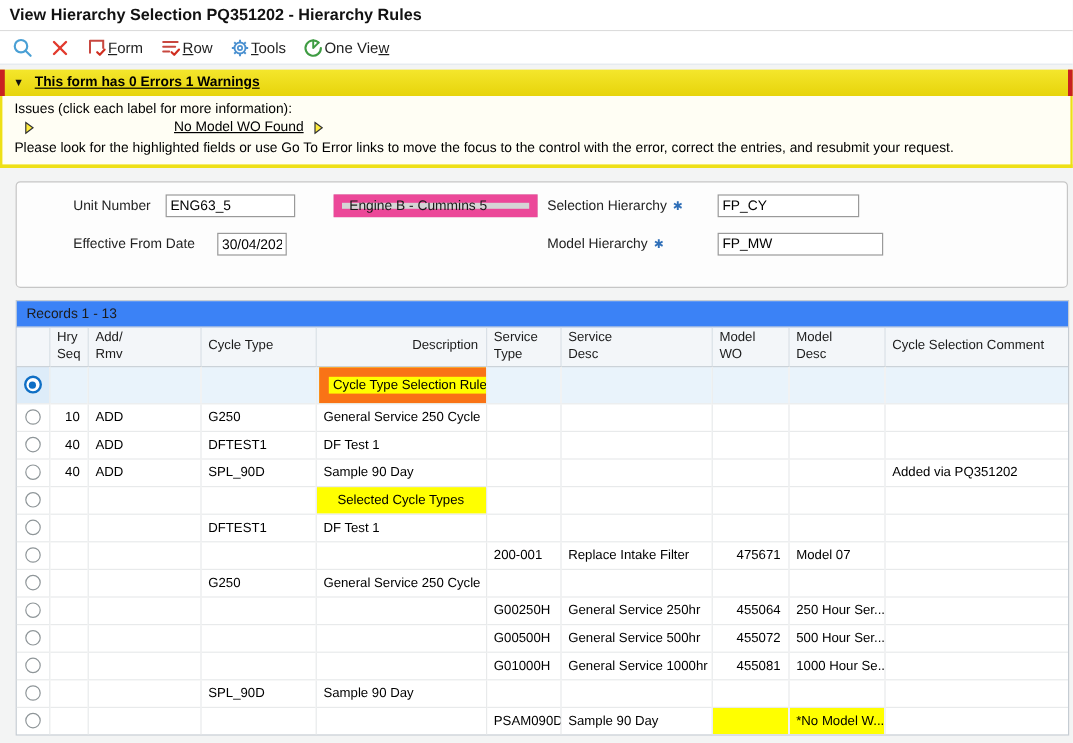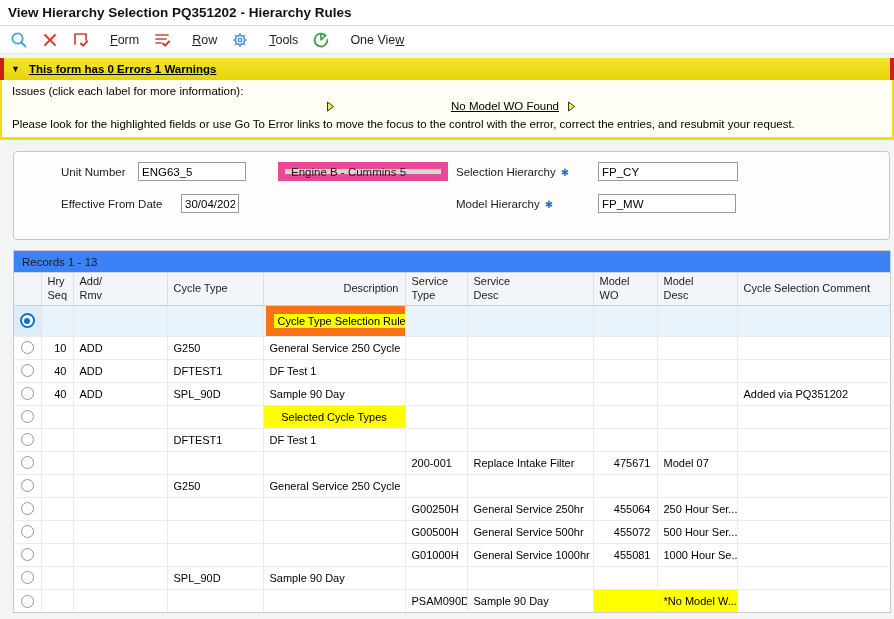--- a/index.html
+++ b/index.html
@@ -5,36 +5,36 @@
   * { box-sizing: border-box; margin: 0; padding: 0; }
   html,body { width:894px; height:619px; overflow:hidden; background:#f3f4f4;
     font-family:"Liberation Sans", sans-serif; color:#1a1a1a; }
   
   .titlebar { height:26px; background:#fff; border-bottom:1px solid #dcdcdc;
     display:flex; align-items:center; padding-left:8px; }
   .titlebar .title { font-size:13.5px; font-weight:bold; color:#121212; }
   
   .toolbar { height:28px; background:#fff; border-bottom:1px solid #e0e7ed;
     display:flex; align-items:center; padding-left:10px; }
-  .tb-item { display:flex; align-items:center; gap:20px; margin-right:14px; cursor:default; }
+  .tb-item { display:flex; align-items:center; gap:0; margin-right:14px; cursor:default; }
   .tb-label { font-size:12.5px; color:#1f1f1f; }
   .tb-label u { text-decoration:underline; }
   
   .warnpanel { margin-top:4px; }
   .warn-head { position:relative; height:22px; display:flex; align-items:center;
     background:linear-gradient(#f4e62c,#e7d40b); }
   .warn-head .cap { position:absolute; top:0; bottom:0; width:4px; background:#c92121; }
   .warn-head .cap.left { left:0; } .warn-head .cap.right { right:0; }
   .warn-caret { font-size:9px; color:#111; margin-left:11px; }
   .warn-summary { font-size:11.5px; font-weight:bold; color:#000; text-decoration:underline;
     margin-left:9px; }
   .warn-body { background:#fffef4; border-left:2px solid #eee016; border-right:2px solid #eee016;
     border-bottom:3px solid #eee016; padding:5px 10px 7px 10px; }
   .issues-heading { font-size:11.5px; color:#000; }
-  .issue-row { display:flex; align-items:center; margin-top:3px;justify-content:center; }
+  .issue-row { display:flex; align-items:center; margin-top:3px; }
   .issue-nav { margin-left:8px; }
   .issue-link { font-size:11.5px; color:#000; text-decoration:underline; margin-left:116px; cursor:pointer; }
   .issue-nav.second { margin-left:8px; }
   .warn-instruction { font-size:11.5px; color:#000; margin-top:6px; }
   
   .formbox { position:relative; margin:11px 4px 0 13px; height:89px; background:#fdfdfd;
     border:1px solid #c6c6c6; border-radius:4px; }
   .flabel { position:absolute; font-size:11.5px; color:#222; }
   .req { color:#2f6fb8; font-size:10px; margin-left:5px; }
   .finput { position:absolute; height:19px; border:1px solid #9a9a9a; background:#fff;
@@ -140,21 +140,21 @@
     </div>
     <div class="warn-instruction">Please look for the highlighted fields or use Go To Error links to move the focus to the control with the error, correct the entries, and resubmit your request.</div>
   </div>
 </div>
 
 <div class="formbox">
   <span class="flabel" style="left:47px; top:14px;">Unit Number</span>
   <input class="finput" style="left: 124px; top: 10px; width: 108px;" value="ENG63_5">
   <div class="fdisabled" style="left:264px; top:10px; width:170px;">Engine B - Cummins 5</div>
   <span class="flabel" style="left:442px; top:14px;"><span>Selection Hierarchy</span><span class="req">✱</span></span>
-  <input class="finput" style="left: 584px; top: 10px; width: 140px;" value="FP_CY">
+  <input class="finput" style="left: 584px; top: 10px; width: 118px;" value="FP_CY">
 
   <span class="flabel" style="left:47px; top:46px;">Effective From Date</span>
   <input class="finput" style="left: 167px; top: 42px; width: 58px;" value="30/04/2025">
   <span class="flabel" style="left:442px; top:46px;"><span>Model Hierarchy</span><span class="req">✱</span></span>
   <input class="finput" style="left: 584px; top: 42px; width: 138px;" value="FP_MW">
 </div>
 
 <div class="gridbox">
   <div class="records-bar">Records 1 - 13</div>
   <table>

